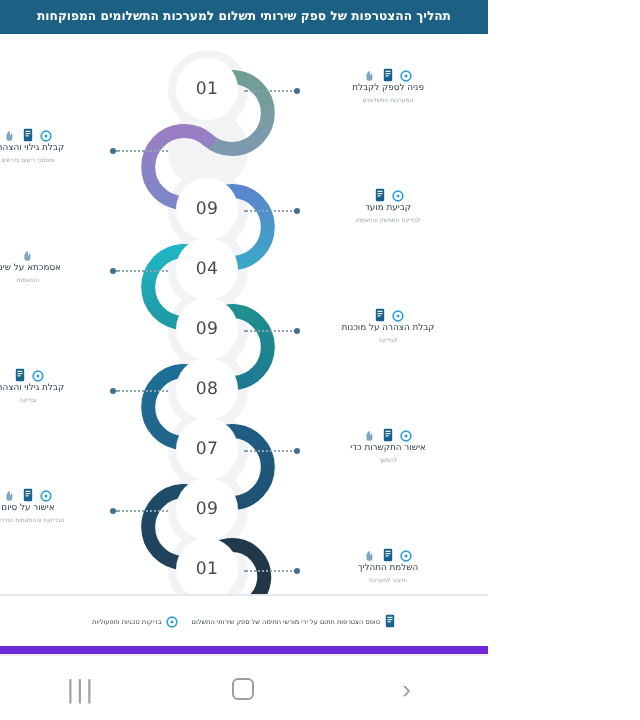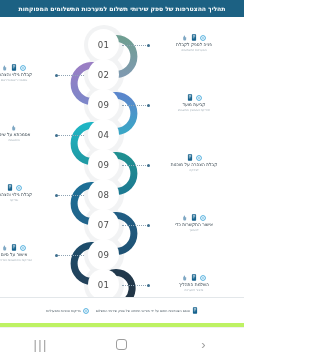--- a/index.html
+++ b/index.html
@@ -2,21 +2,21 @@
 <html lang="he"><head>
 <meta charset="utf-8">
 <style>
   * { box-sizing: border-box; margin: 0; padding: 0; }
   html, body {
     width: 244px; height: 360px;
     background: #ffffff;
     font-family: "DejaVu Sans", "Liberation Sans", sans-serif;
     overflow: hidden;
   }
-  #app { position: relative; width: 244px; height: 360px; background: #bef264; }
+  #app { position: relative; width: 244px; height: 360px; background: #6d28d9; }
 
   
   .header {
     position: absolute; top: 0; left: 0;
     width: 244px; height: 17px;
     background: #1c6183;
     display: flex; align-items: center; justify-content: center;
   }
   .header-title {
     color: #ffffff;
@@ -205,23 +205,20 @@
         <path d="M104,173 a18,18 0 1,0 0,27" stroke="url(#gr6)"></path>
         <path d="M104,203 a18,18 0 1,1 0,27" stroke="url(#gr7)"></path>
         <path d="M104,233 a18,18 0 1,0 0,27" stroke="url(#gr8)"></path>
         <path d="M104,261 a16,16 0 1,1 -2,18" stroke="url(#gr9)"></path>
       </g>
     </svg>
 
     <div class="step-circle" style="left:88px; top:12px;">
       <span>01</span>
     </div>
-    <div class="step-circle" style="left:88px; top:42px;">
-      <span>02</span>
-    </div>
     <div class="step-circle" style="left:88px; top:72px;">
       <span>09</span>
     </div>
     <div class="step-circle" style="left:88px; top:102px;">
       <span>04</span>
     </div>
     <div class="step-circle" style="left:88px; top:132px;">
       <span>09</span>
     </div>
     <div class="step-circle" style="left:88px; top:162px;">

